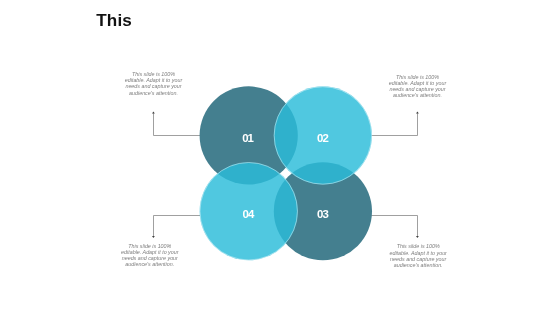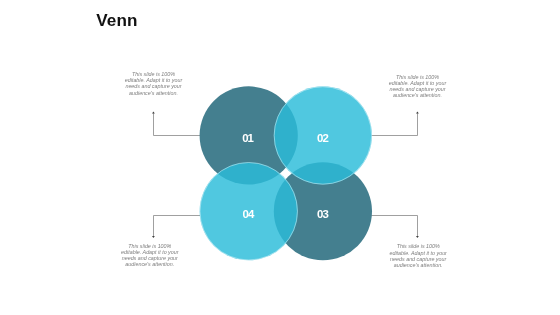--- a/index.html
+++ b/index.html
@@ -17,21 +17,21 @@
   .c-edge{fill:none;stroke:rgba(255,255,255,0.46);stroke-width:0.95;}
   .num{fill:#ffffff;font-family:"Liberation Sans",sans-serif;font-size:11.4px;
        font-weight:bold;text-anchor:middle;letter-spacing:-0.9px;}
   .conn{fill:none;stroke:#8a8a8a;stroke-width:0.82;}
   .arrowhead{fill:#3f3f3f;stroke:none;}
 </style>
 </head>
 <body>
 
 <div class="slide">
-  <div class="title">Venn</div>
+  <div class="title">This</div>
 
   <svg class="venn" viewBox="0 0 560 315" width="560" height="315">
     <g>
       <path class="conn" d="M153.5,113.2 L153.5,135.5 L200,135.5"></path>
       <path class="arrowhead" d="M153.4,111.4 L152.0,113.6 L154.8,113.6 Z"></path>
       <path class="conn" d="M417.5,113.2 L417.5,135.5 L371.2,135.5"></path>
       <path class="arrowhead" d="M417.4,111.4 L416.0,113.6 L418.8,113.6 Z"></path>
       <path class="conn" d="M153.5,236.3 L153.5,215.5 L200,215.5"></path>
       <path class="arrowhead" d="M153.4,238.1 L152.0,235.9 L154.8,235.9 Z"></path>
       <path class="conn" d="M417.5,236.3 L417.5,215.5 L371.2,215.5"></path>

